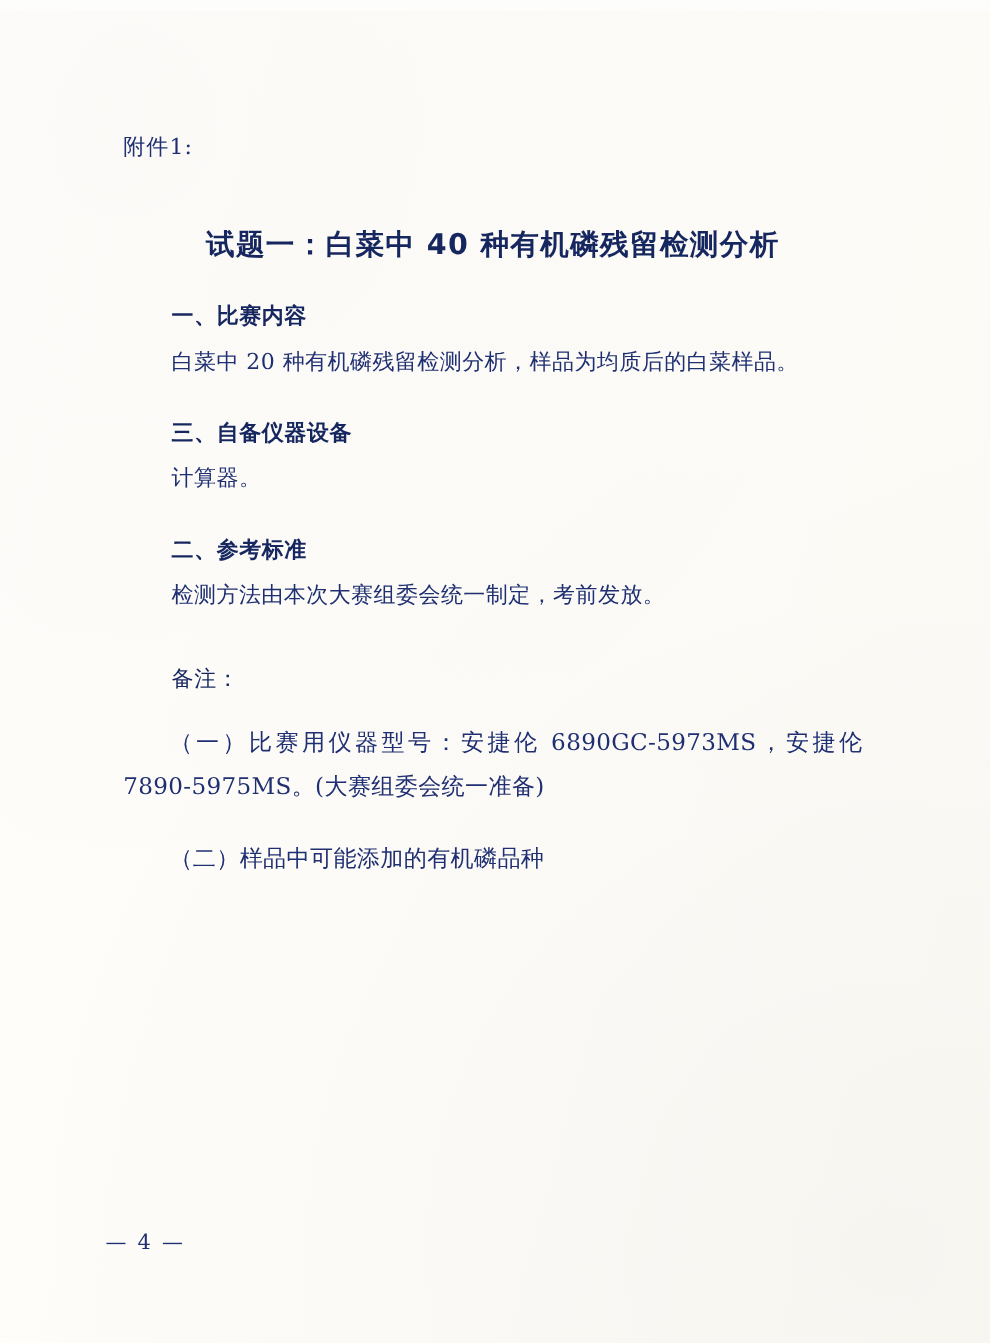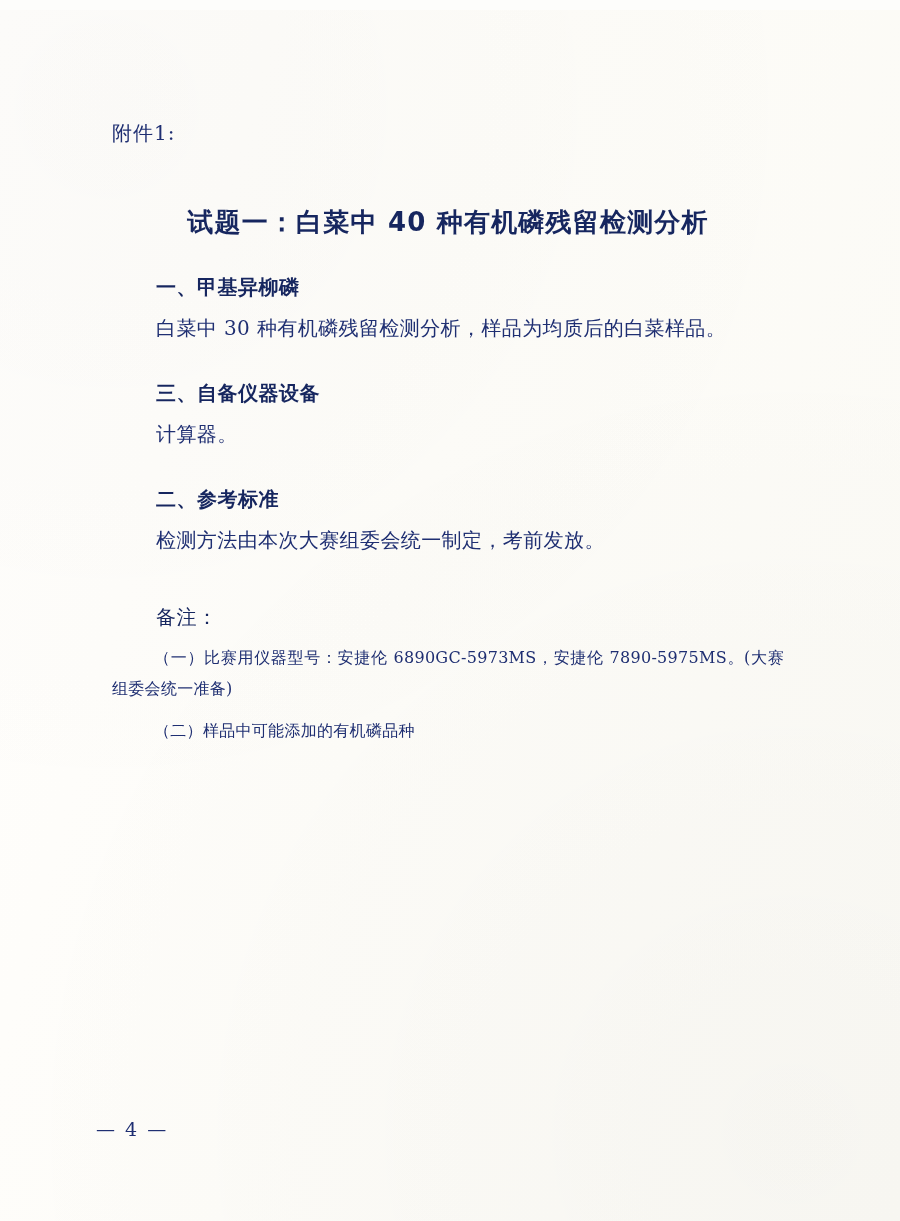--- a/index.html
+++ b/index.html
@@ -76,25 +76,25 @@
   }
   .notes-heading {
     font-size: 20px;
     font-weight: normal;
     margin-left: 44px;
     color: #16265f;
     font-family: "DejaVu Sans", "Liberation Sans", sans-serif;
     letter-spacing: 0.5px;
   }
   .para {
-    font-size: 16px;
+    font-size: 21px;
     line-height: 1.92;
     letter-spacing: 0.3px;
     color: #1f2f72;
-    margin-top: 12px;
+    margin-top: 24px;
     text-align: justify;
     text-justify: inter-character;
   }
   .para.indent {
     text-indent: 42px;
   }
   .list-block {
     font-size: 20px;
     line-height: 1.92;
     letter-spacing: 0.2px;
@@ -119,22 +119,22 @@
 <div class="page">
   <div class="paper-noise"></div>
 
   <div class="content">
 
     <div class="attachment-label">附件1:</div>
 
     <div class="doc-title">试题一：白菜中 40 种有机磷残留检测分析</div>
 
     <div class="section">
-      <div class="section-heading">一、甲基异柳磷</div>
-      <div class="section-body">白菜中 30 种有机磷残留检测分析，样品为均质后的白菜样品。</div>
+      <div class="section-heading">一、比赛内容</div>
+      <div class="section-body">白菜中 20 种有机磷残留检测分析，样品为均质后的白菜样品。</div>
     </div>
 
     <div class="section">
       <div class="section-heading">三、自备仪器设备</div>
       <div class="section-body">计算器。</div>
     </div>
 
     <div class="section">
       <div class="section-heading">二、参考标准</div>
       <div class="section-body">检测方法由本次大赛组委会统一制定，考前发放。</div>

